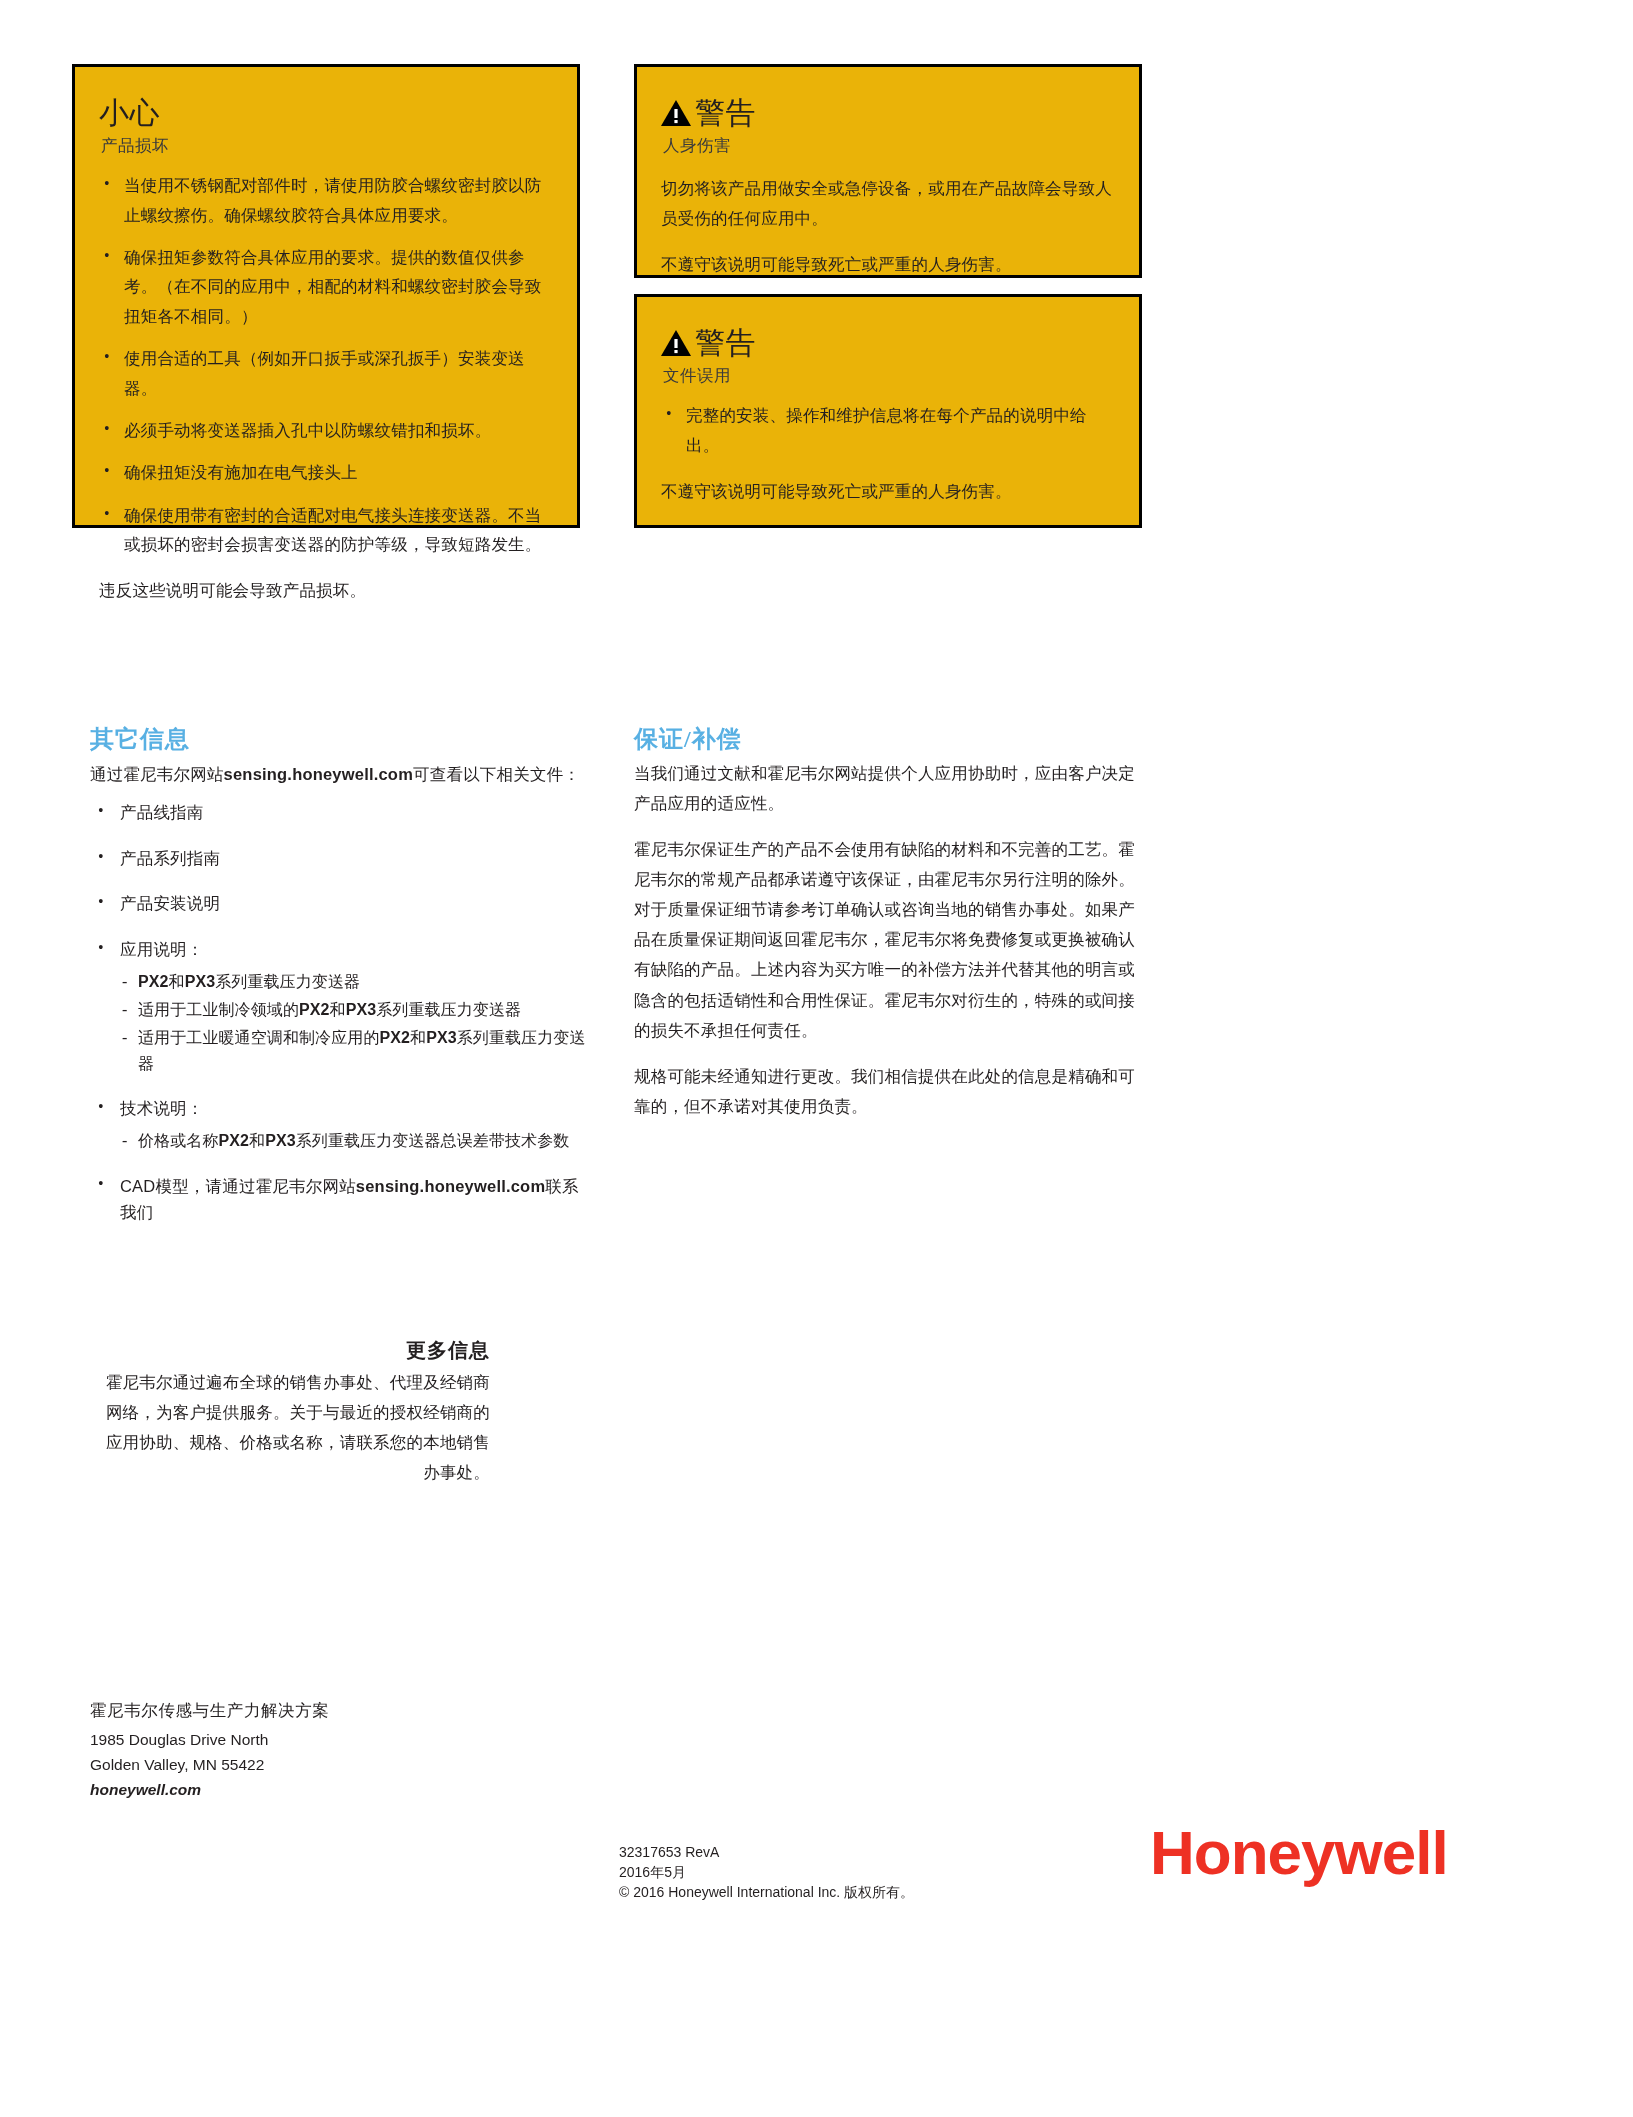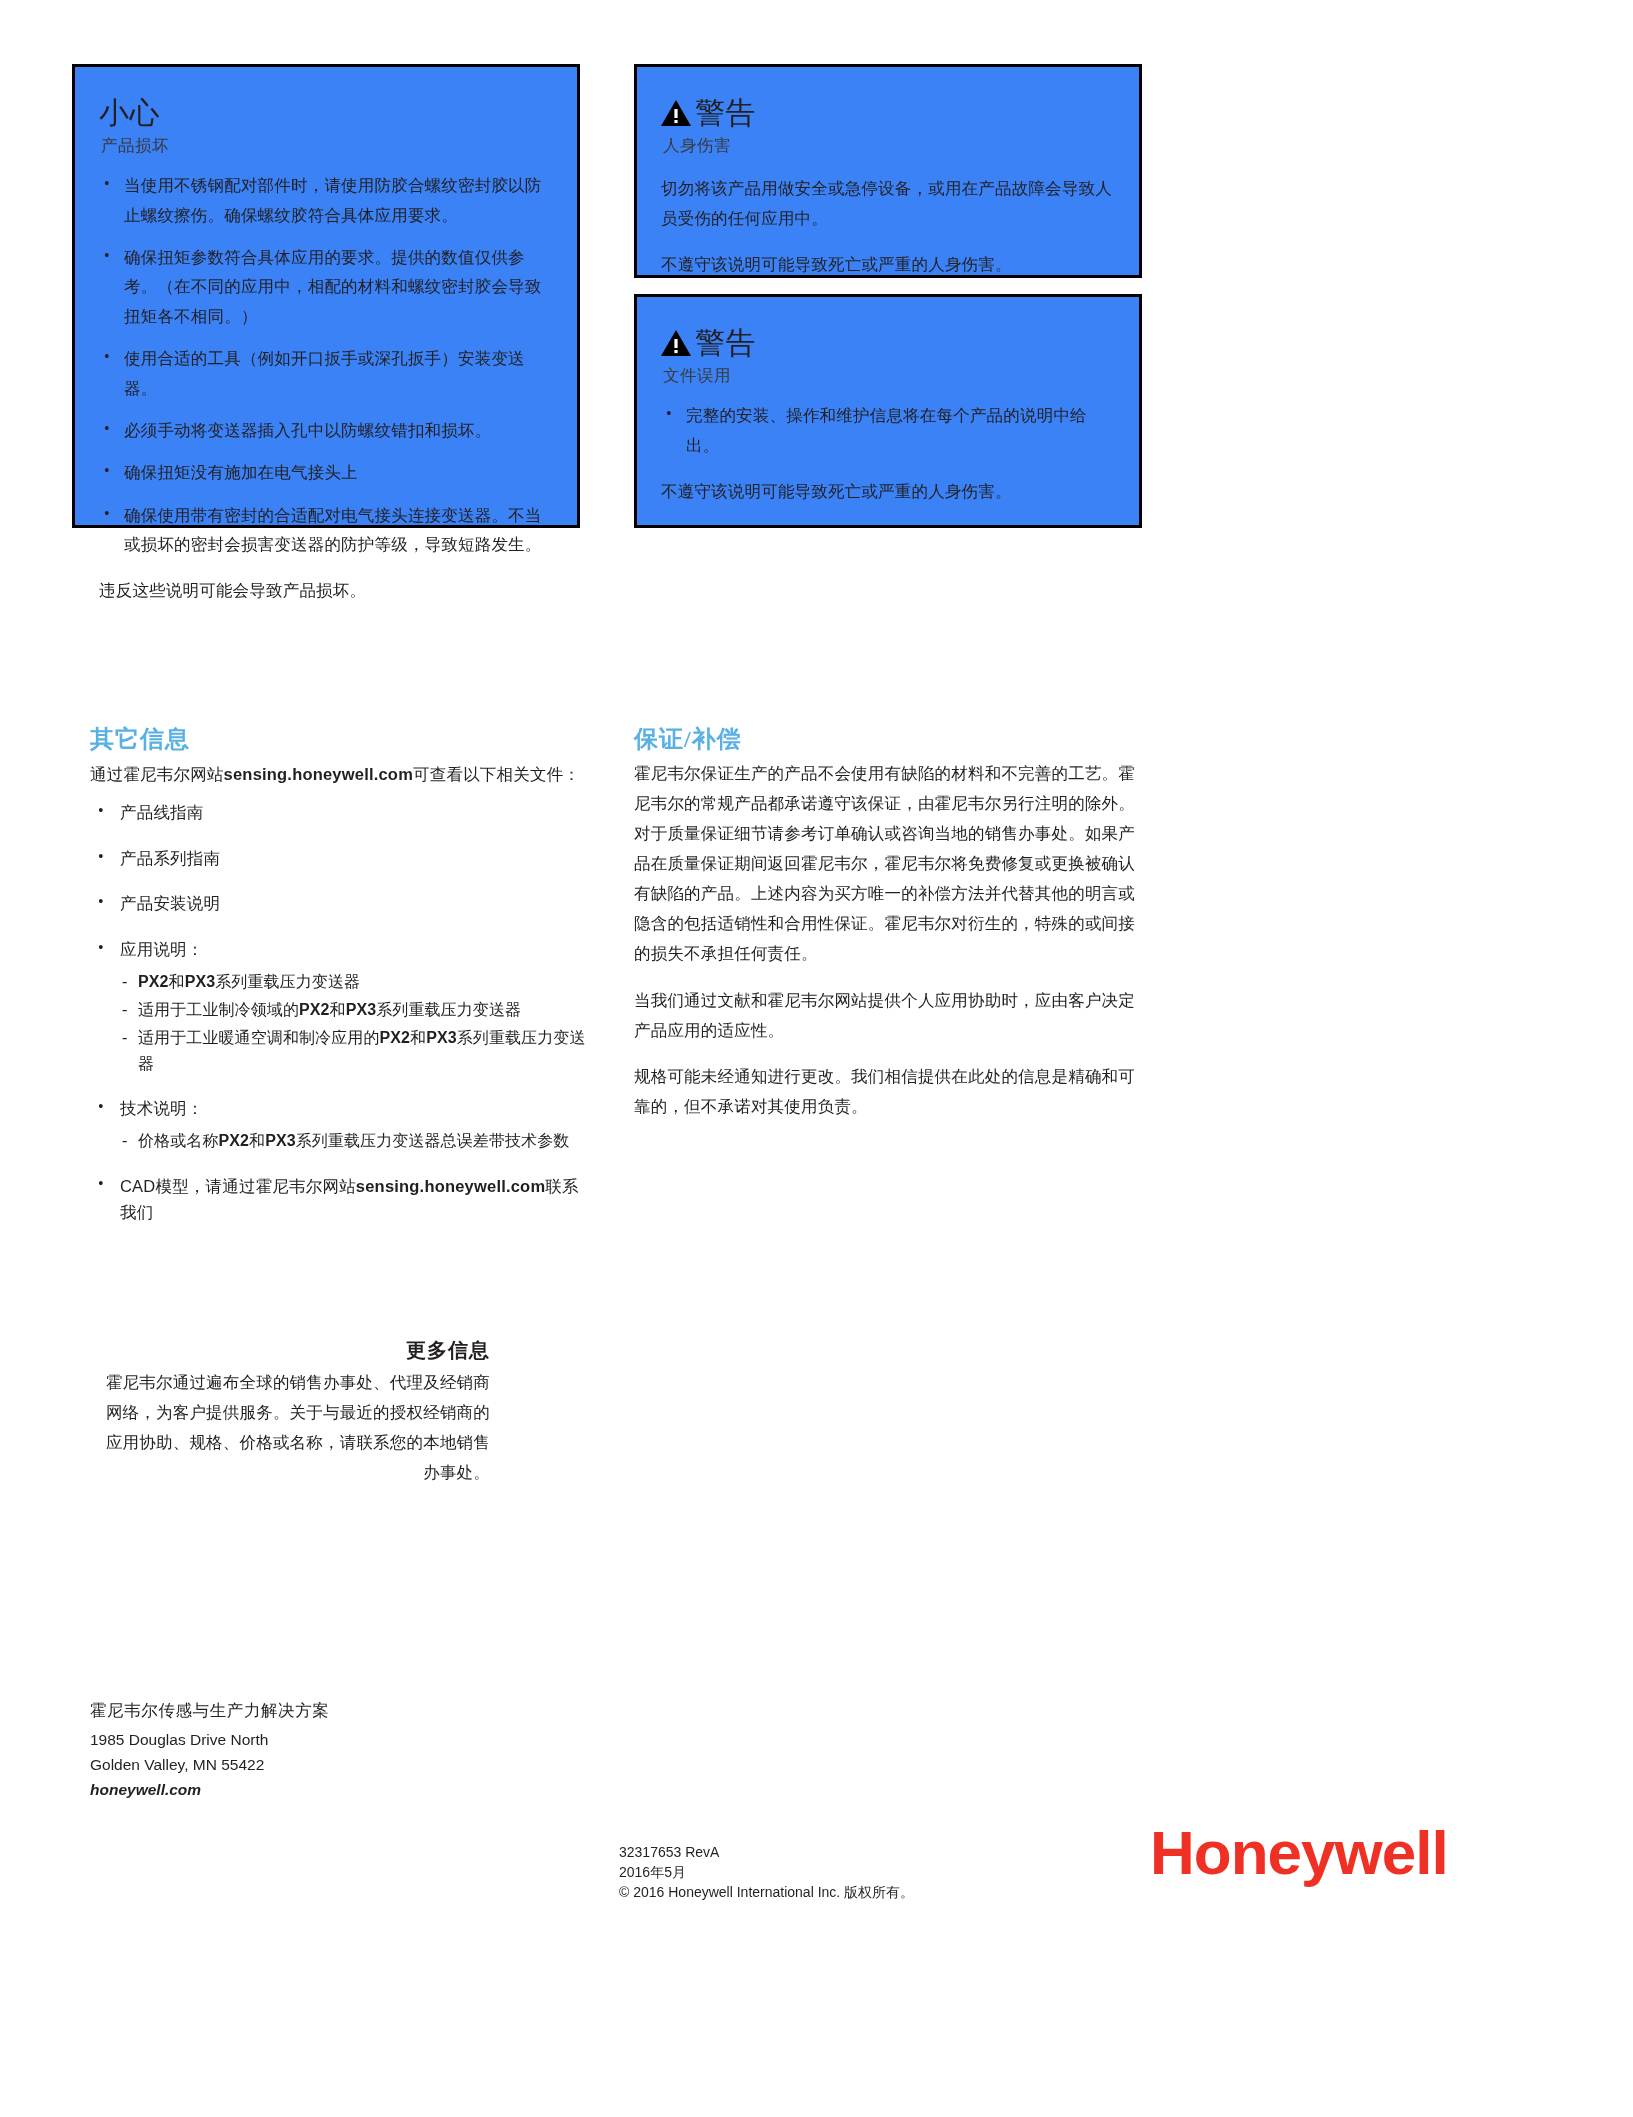--- a/index.html
+++ b/index.html
@@ -18,21 +18,21 @@
   .page {
     position: absolute;
     inset: 0;
   }
 
   
   .alert-box {
     position: absolute;
     border: 3px solid #000000;
     box-sizing: border-box;
-    background: #3b82f6;
+    background: #eab308;
     font-family: Liberation Serif, serif;
   }
 
   .box-caution { left: 72px; top: 64px; width: 508px; height: 464px; }
   .box-warn-1  { left: 634px; top: 64px; width: 508px; height: 214px; }
   .box-warn-2  { left: 634px; top: 294px; width: 508px; height: 234px; }
 
   .alert-inner { padding: 30px 26px 0 24px; }
 
   .alert-title {
@@ -293,22 +293,22 @@
           <li><span>价格或名称</span><span class="b">PX2</span><span>和</span><span class="b">PX3</span><span>系列重载压力变送器总误差带技术参数</span></li>
         </ul>
       </li>
 
       <li><span class="sans">CAD</span><span>模型，请通过霍尼韦尔网站</span><span class="b">sensing.honeywell.com</span><span>联系我们</span></li>
     </ul>
   </div>
 
   <div class="sec" style="left:634px; top:723px; width:512px;">
     <h2 class="sec-head">保证/补偿</h2>
+    <p class="sec-p">当我们通过文献和霍尼韦尔网站提供个人应用协助时，应由客户决定产品应用的适应性。</p>
     <p class="sec-p">霍尼韦尔保证生产的产品不会使用有缺陷的材料和不完善的工艺。霍尼韦尔的常规产品都承诺遵守该保证，由霍尼韦尔另行注明的除外。对于质量保证细节请参考订单确认或咨询当地的销售办事处。如果产品在质量保证期间返回霍尼韦尔，霍尼韦尔将免费修复或更换被确认有缺陷的产品。上述内容为买方唯一的补偿方法并代替其他的明言或隐含的包括适销性和合用性保证。霍尼韦尔对衍生的，特殊的或间接的损失不承担任何责任。</p>
-    <p class="sec-p">当我们通过文献和霍尼韦尔网站提供个人应用协助时，应由客户决定产品应用的适应性。</p>
     <p class="sec-p">规格可能未经通知进行更改。我们相信提供在此处的信息是精确和可靠的，但不承诺对其使用负责。</p>
   </div>
 
   <div class="sec" style="left:90px; top:1337px; width:400px;text-align:right;">
     <h2 class="sec-head-dark">更多信息</h2>
     <p class="sec-p">霍尼韦尔通过遍布全球的销售办事处、代理及经销商网络，为客户提供服务。关于与最近的授权经销商的应用协助、规格、价格或名称，请联系您的本地销售办事处。</p>
   </div>
 
   <div class="footer-addr">
     <div class="ln-cn">霍尼韦尔传感与生产力解决方案</div>

